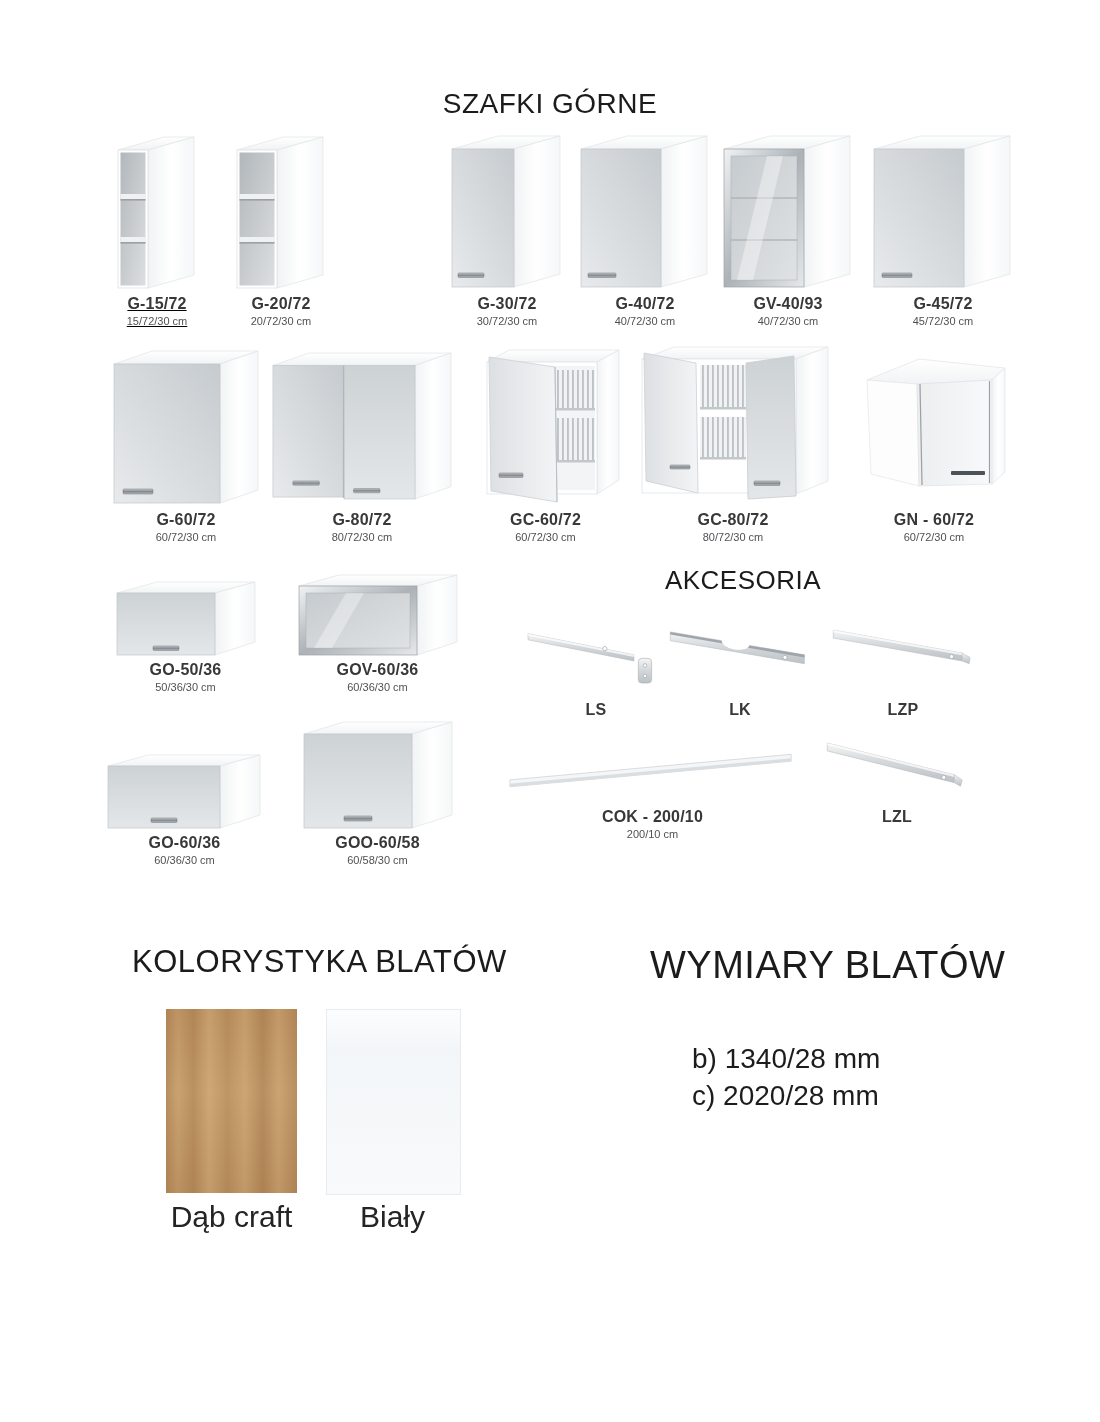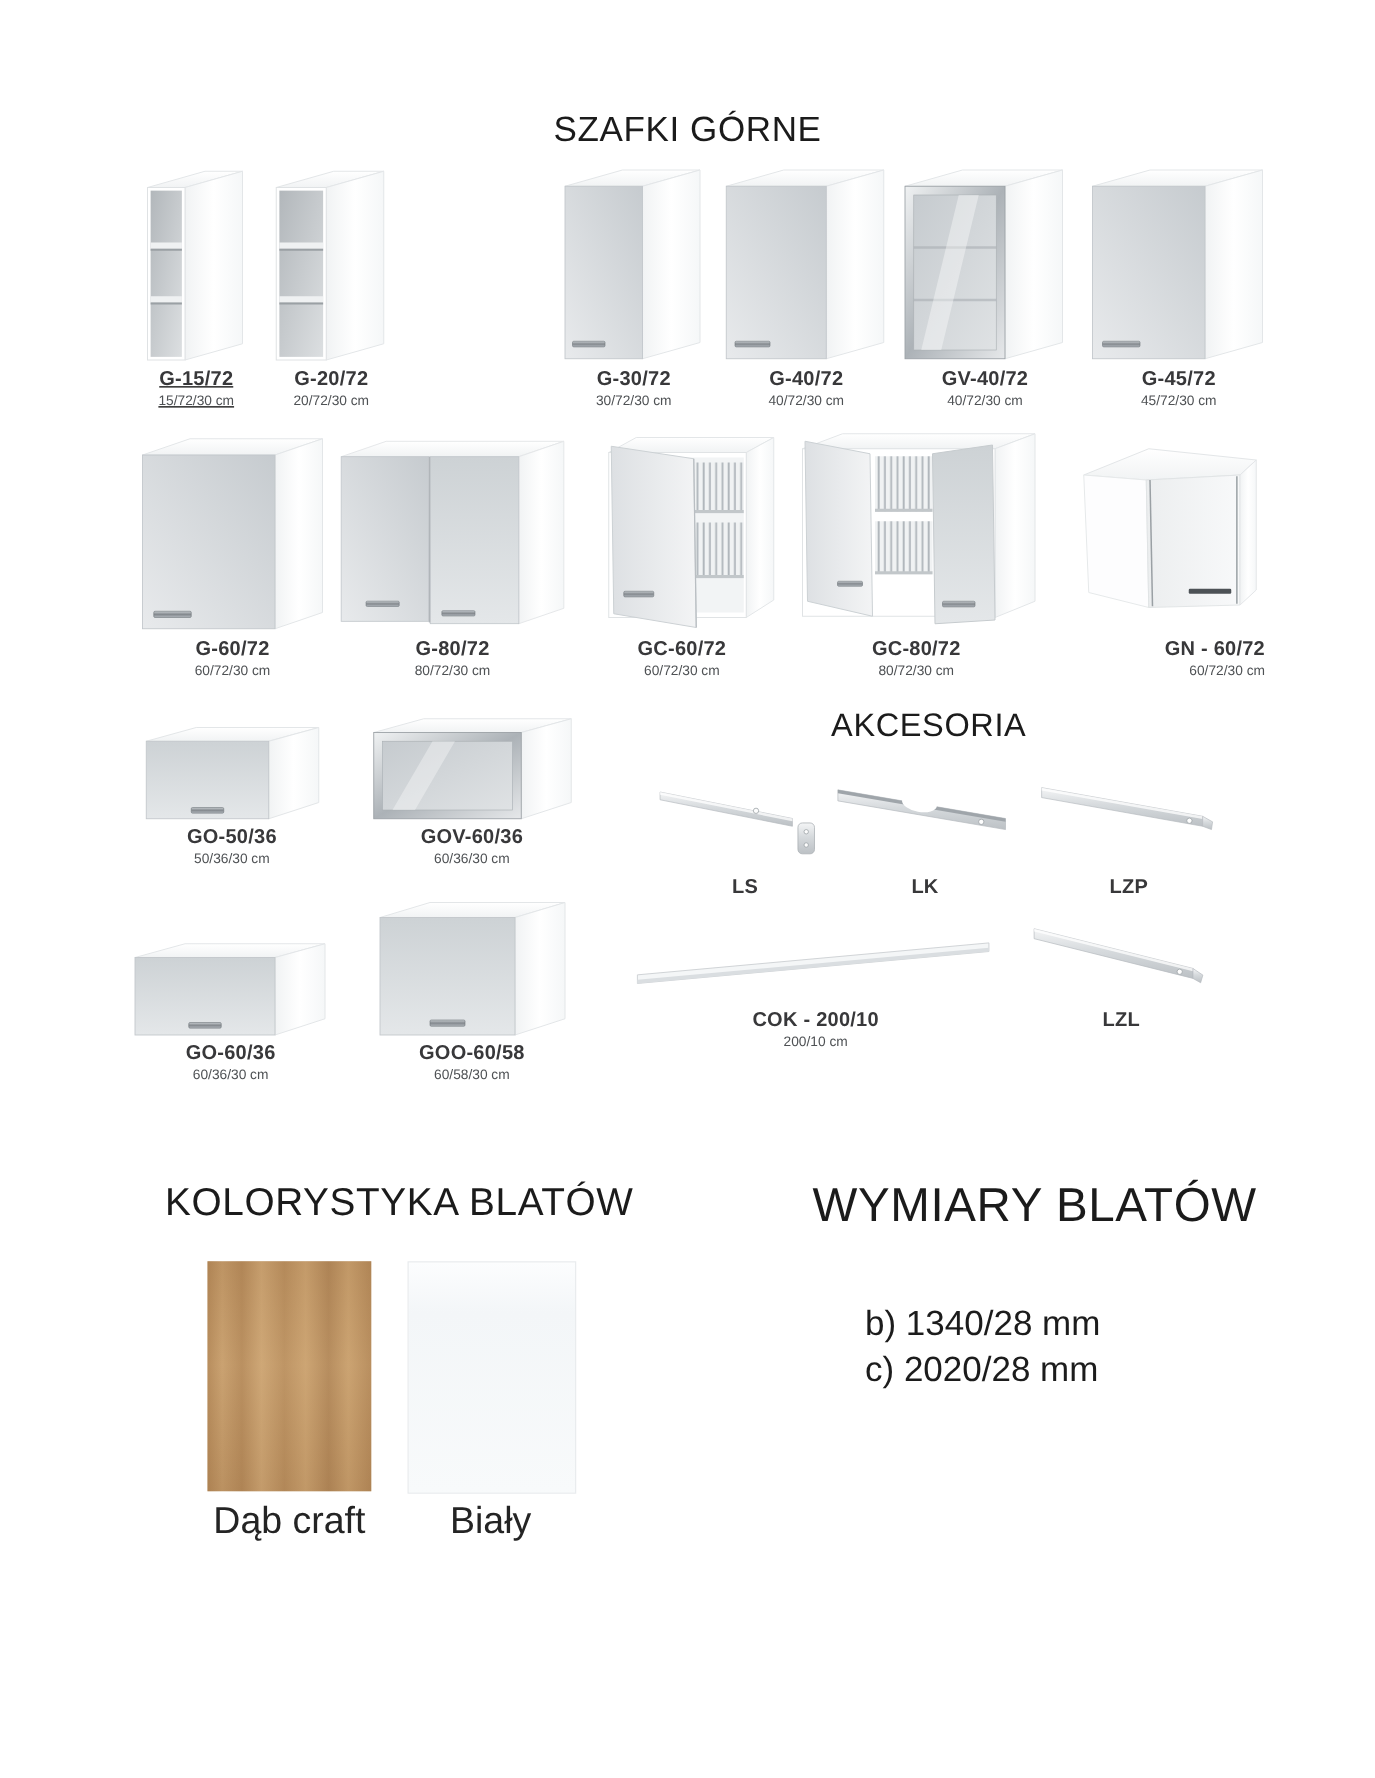--- a/index.html
+++ b/index.html
@@ -99,21 +99,21 @@
         <rect x="3.5" y="58" width="25" height="5" fill="#eff1f2"></rect>
           <rect x="3.5" y="63" width="25" height="1.6" fill="#9aa0a4"></rect>
         <rect x="3.5" y="101" width="25" height="5" fill="#eff1f2"></rect>
           <rect x="3.5" y="106" width="25" height="1.6" fill="#9aa0a4"></rect>
       </svg>
     </div>
     <div class="code">G-15/72</div>
     <div class="dims">15/72/30 cm</div>
   </div>
 
-  <div class="card" style="left:210px;top:132px;width:110px;">
+  <div class="card" style="left:226px;top:132px;width:110px;">
     <div class="img" style="height:158px;">
       <svg width="90" height="154" viewBox="0 0 90 154">
         <polygon points="1,14 41,14 87,1 47,1" fill="url(#gTop)" stroke="#e3e6e8" stroke-width="0.8"></polygon>
         <polygon points="41,14 87,1 87,139 41,152" fill="url(#gSide)" stroke="#e3e6e8" stroke-width="0.8"></polygon>
         <rect x="1" y="14" width="40" height="138" fill="#ffffff" stroke="#dfe2e4" stroke-width="0.8"></rect>
         <rect x="3.5" y="16.5" width="35" height="133" fill="url(#gInt)"></rect>
         <rect x="3.5" y="58" width="35" height="5" fill="#eff1f2"></rect>
           <rect x="3.5" y="63" width="35" height="1.6" fill="#9aa0a4"></rect>
         <rect x="3.5" y="101" width="35" height="5" fill="#eff1f2"></rect>
           <rect x="3.5" y="106" width="35" height="1.6" fill="#9aa0a4"></rect>
@@ -155,21 +155,21 @@
       <svg width="130" height="156" viewBox="0 0 130 156">
         <polygon points="1,15 81,15 127,2 47,2" fill="url(#gTop)" stroke="#e3e6e8" stroke-width="0.8"></polygon>
         <polygon points="81,15 127,2 127,140 81,153" fill="url(#gSide)" stroke="#e3e6e8" stroke-width="0.8"></polygon>
         <rect x="1" y="15" width="80" height="138" fill="url(#gFrame)" stroke="#9ba1a6" stroke-width="0.7"></rect>
         <rect x="8" y="22" width="66" height="124" fill="url(#gGlass)" stroke="#aab0b4" stroke-width="0.5"></rect>
         <rect x="8" y="63" width="66" height="2" fill="#a8aeb2" opacity="0.6"></rect>
         <rect x="8" y="105" width="66" height="2" fill="#a8aeb2" opacity="0.6"></rect>
         <polygon points="14,146 44,22 60,22 30,146" fill="#ffffff" opacity="0.38"></polygon>
       </svg>
     </div>
-    <div class="code">GV-40/72</div>
+    <div class="code">GV-40/93</div>
     <div class="dims">40/72/30 cm</div>
   </div>
 
   <div class="card" style="left:873px;top:132px;width:140px;">
     <div class="img" style="height:158px;">
       <svg width="140" height="156" viewBox="0 0 140 156">
         <polygon points="1,15 91,15 137,2 47,2" fill="url(#gTop)" stroke="#e3e6e8" stroke-width="0.8"></polygon>
         <polygon points="91,15 137,2 137,140 91,153" fill="url(#gSide)" stroke="#e3e6e8" stroke-width="0.8"></polygon>
         <rect x="1" y="15" width="90" height="138" fill="url(#gDoor)" stroke="#c2c7cb" stroke-width="0.7"></rect>
         <rect x="9" y="139" width="30" height="4.5" rx="1" fill="url(#gHandle)" stroke="#747a7f" stroke-width="0.5"></rect>
@@ -241,21 +241,21 @@
         <polygon points="8,12 60,22 62,152 10,140" fill="url(#gOpenDoor)" stroke="#ccd1d4" stroke-width="0.8"></polygon>
         <rect x="34" y="124" width="20" height="4" rx="1" fill="url(#gHandle)" stroke="#747a7f" stroke-width="0.5"></rect>
         <polygon points="110,22 158,15 160,155 112,158" fill="url(#gDoorV)" stroke="#c6cbce" stroke-width="0.8"></polygon>
         <rect x="118" y="140" width="26" height="4.5" rx="1" fill="url(#gHandle)" stroke="#747a7f" stroke-width="0.5"></rect>
       </svg>
     </div>
     <div class="code">GC-80/72</div>
     <div class="dims">80/72/30 cm</div>
   </div>
 
-  <div class="card" style="left:856px;top:344px;width:156px;text-align:right;">
+  <div class="card" style="left:856px;top:344px;width:156px;">
     <div class="img" style="height:162px;">
       <svg width="150" height="152" viewBox="0 0 150 152">
         <polygon points="8,26 60,5 146,14 133,26 58,30" fill="url(#gTop)" stroke="#e3e6e8" stroke-width="0.8"></polygon>
         <polygon points="8,26 58,30 60,132 12,120" fill="#fdfdfe" stroke="#e6e9ea" stroke-width="0.8"></polygon>
         <polygon points="58,30 133,26 133,130 60,132" fill="url(#gCorner)" stroke="#dfe2e4" stroke-width="0.7"></polygon>
         <line x1="61" y1="30" x2="63" y2="131" stroke="#9aa0a4" stroke-width="1.2"></line>
         <line x1="130.5" y1="27" x2="130.5" y2="129" stroke="#9aa0a4" stroke-width="1.2"></line>
         <polygon points="133,26 146,14 146,118 133,130" fill="url(#gSide)" stroke="#e3e6e8" stroke-width="0.8"></polygon>
         <rect x="92" y="117" width="34" height="4" rx="1" fill="#4d5256"></rect>
       </svg>

